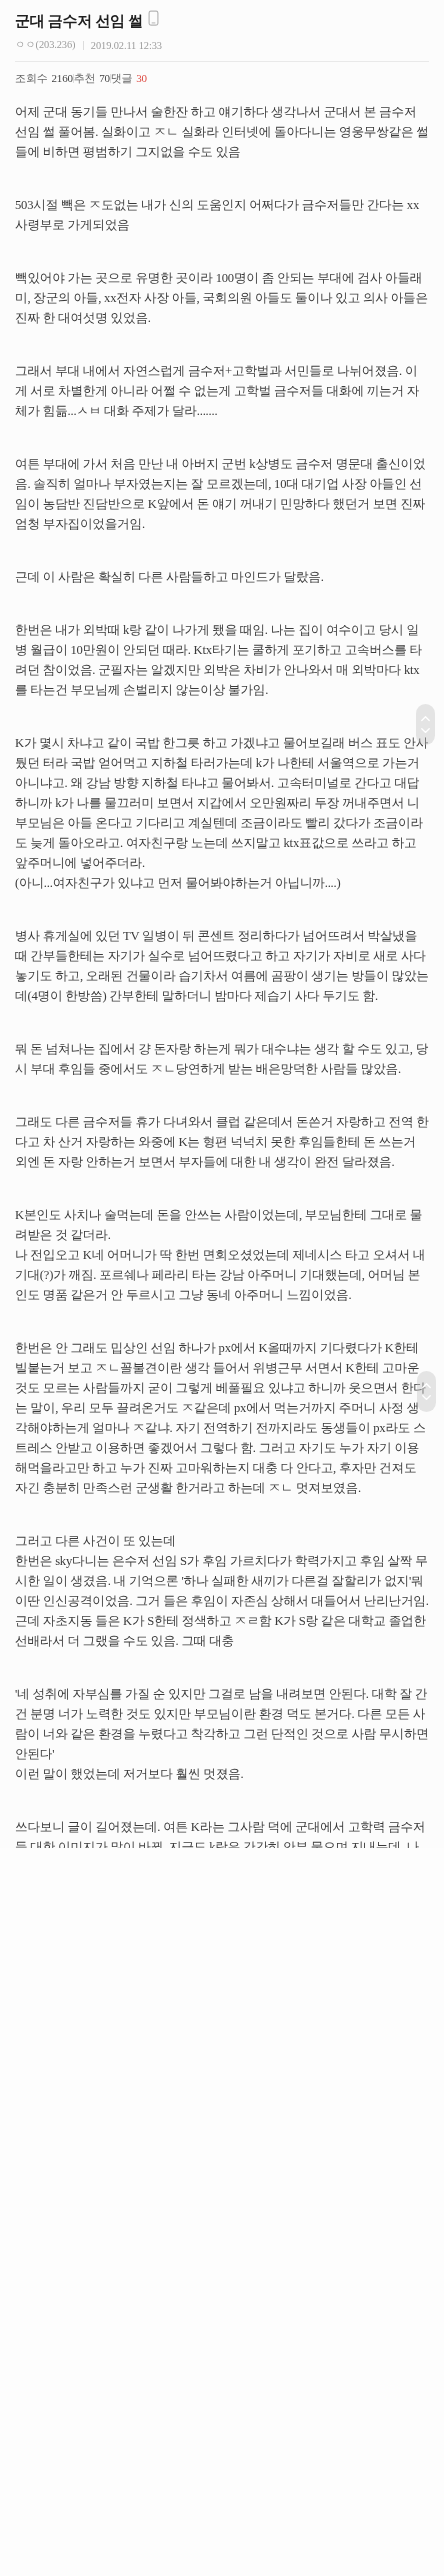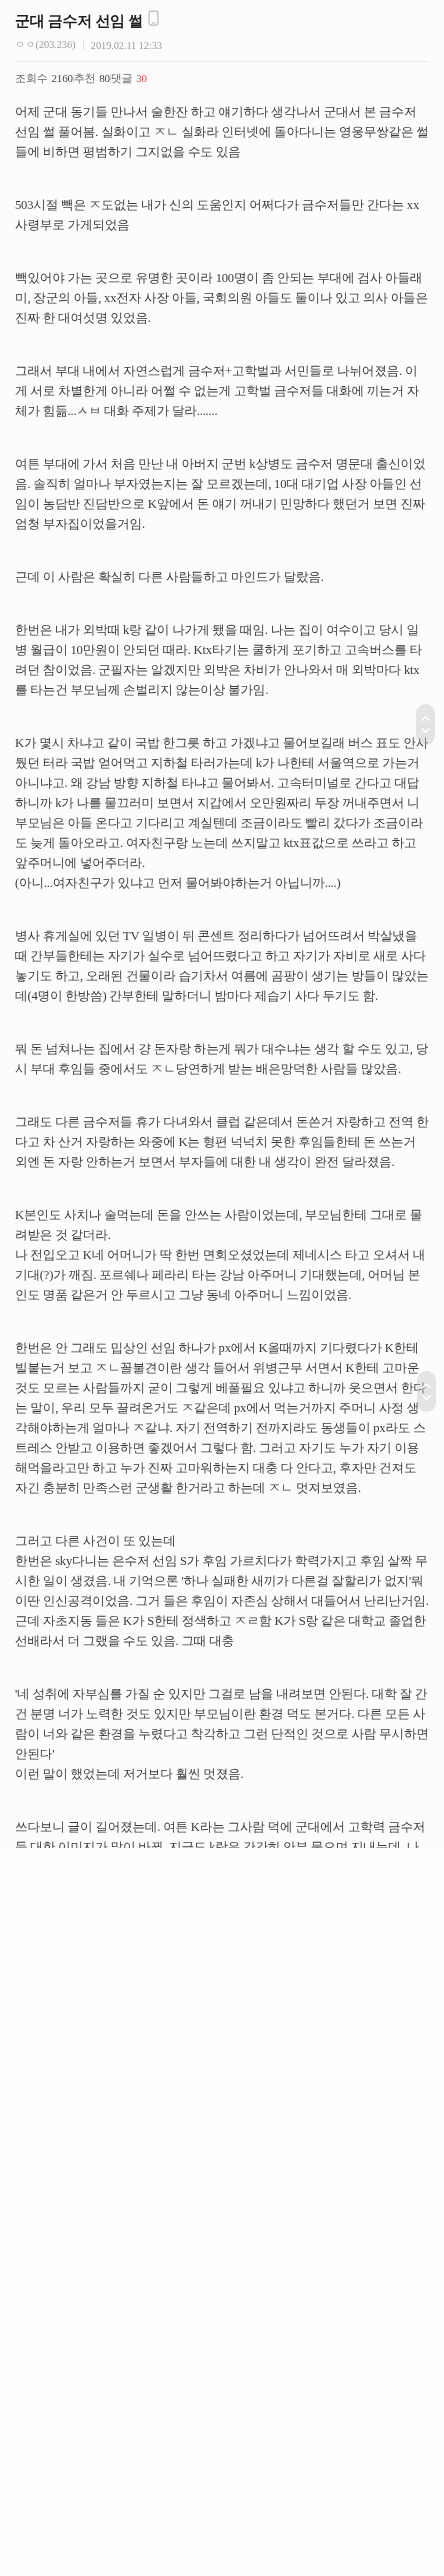--- a/index.html
+++ b/index.html
@@ -83,21 +83,21 @@
   </div>
 
   <div class="stats-row">
     <span class="stat">
       <span>조회수</span>
       <span class="val">2160</span>
     </span>
     <span class="vsep"></span>
     <span class="stat">
       <span>추천</span>
-      <span class="val">80</span>
+      <span class="val">70</span>
     </span>
     <span class="vsep"></span>
     <span class="stat">
       <span>댓글</span>
       <span class="val count-red">30</span>
     </span>
   </div>
 
   <div class="body">
 

